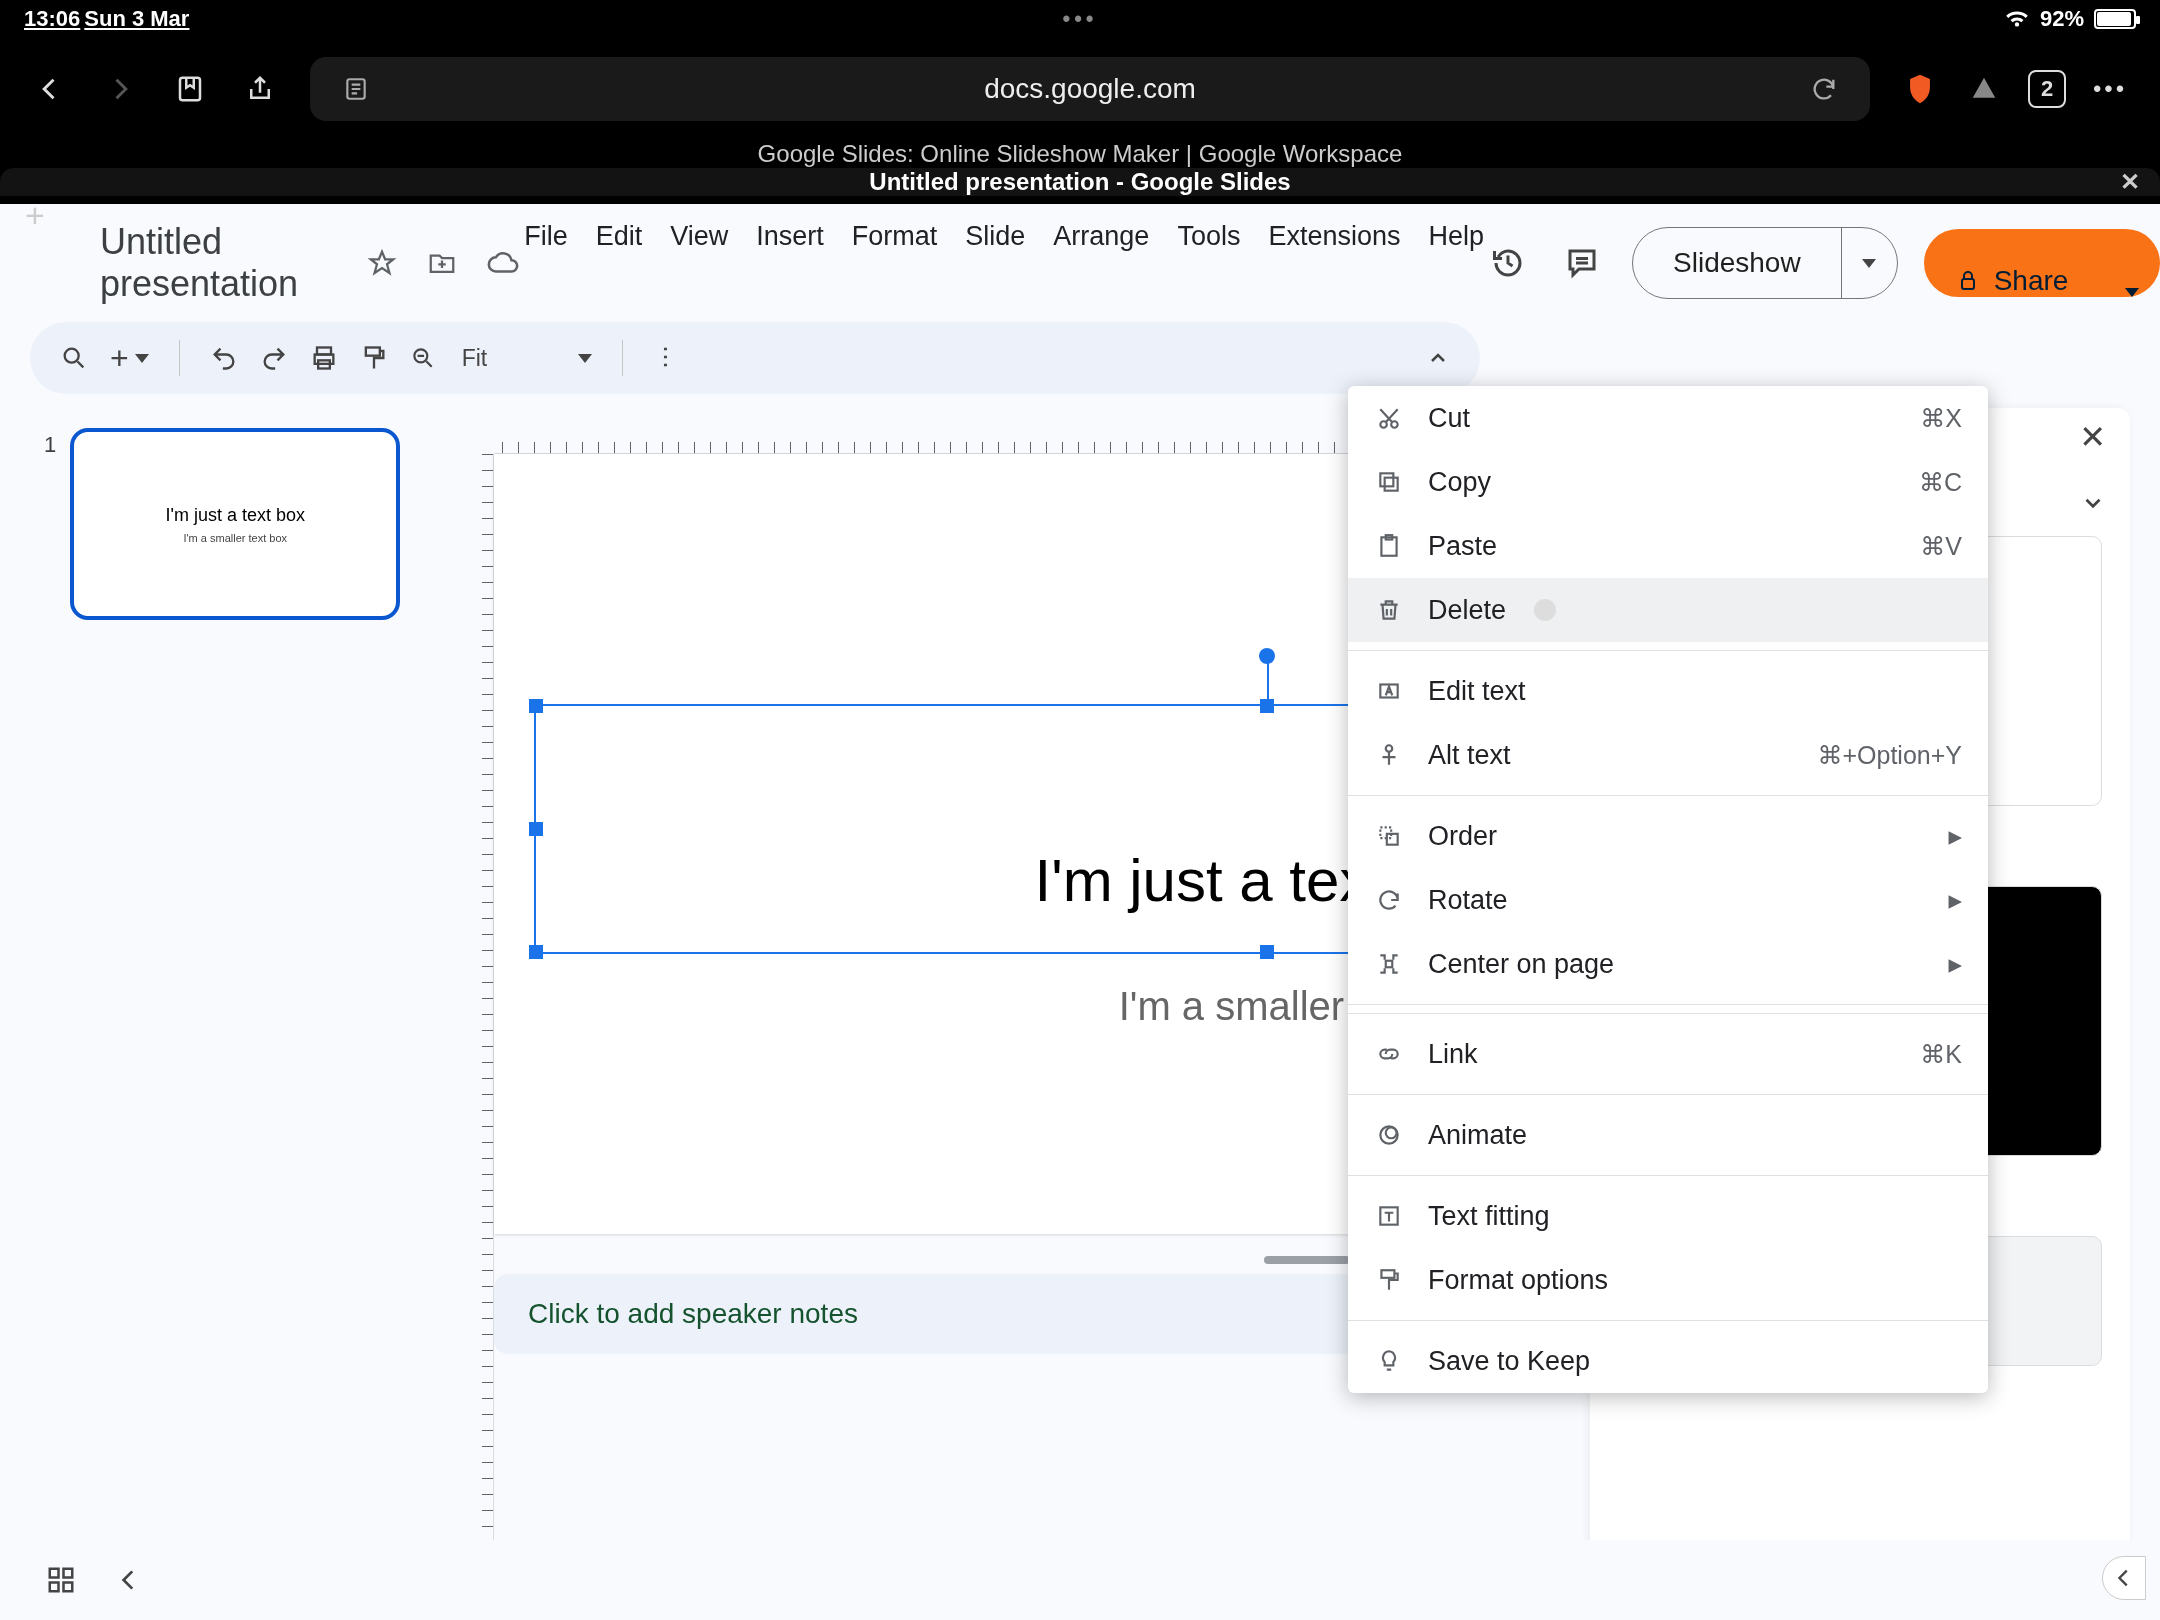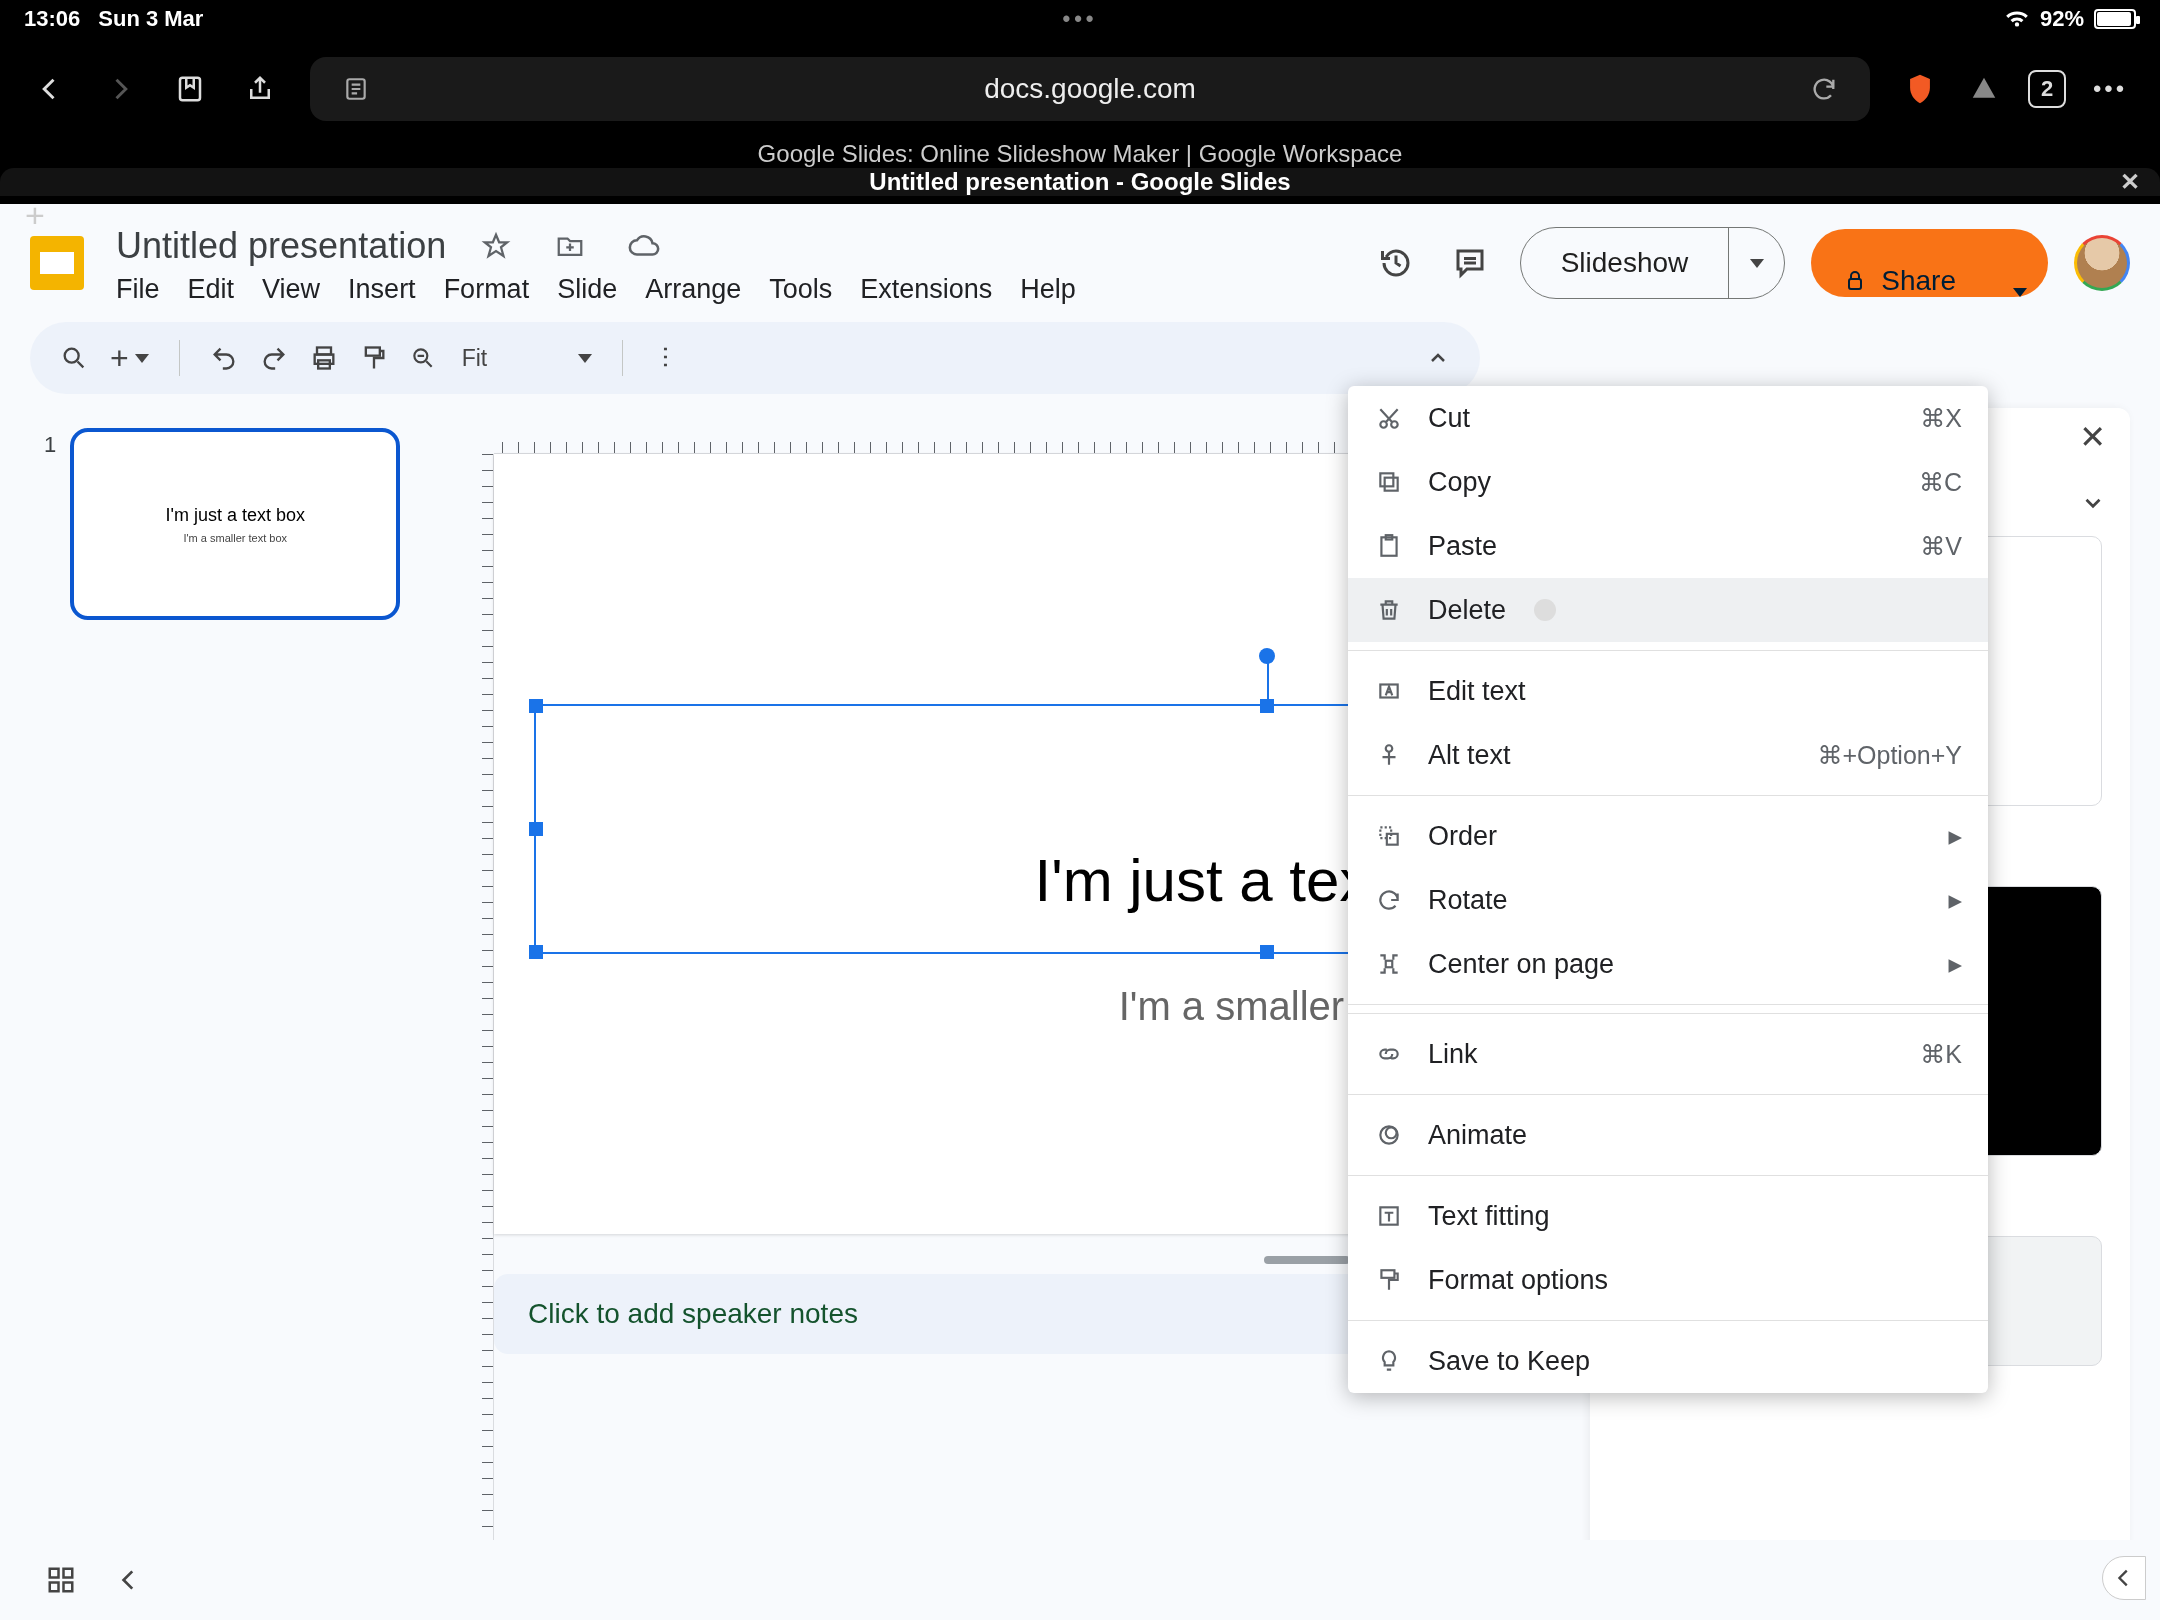--- a/index.html
+++ b/index.html
@@ -1,20 +1,20 @@
 <!DOCTYPE html>
 <html><head>
 <meta charset="utf-8">
 <style>
   * { box-sizing: border-box; margin: 0; padding: 0; font-family: Arial, 'Helvetica Neue', sans-serif; }
   body { width: 2160px; height: 1620px; background: #fff; overflow: hidden; }
 
   
   .statusbar { height: 38px; background: #000; color: #fff; display: flex; align-items: center; padding: 0 24px; font-size: 22px; font-weight: 600; }
-  .statusbar .left { flex: 1; display:flex; gap:18px; }
+  .statusbar .left { flex: 1; display:flex; gap:4px;text-decoration:underline; }
   .statusbar .center { flex:1; text-align:center; color:#888; letter-spacing: 4px; }
   .statusbar .right { flex:1; display:flex; justify-content:flex-end; align-items:center; gap:10px; }
   .wifi { width:26px; height:20px; }
   .battery-shell { width:42px; height:20px; border:2px solid #fff; border-radius:4px; position:relative; }
   .battery-shell::after { content:""; position:absolute; right:-6px; top:5px; width:4px; height:8px; background:#fff; border-radius:1px; }
   .battery-fill { position:absolute; left:1px; top:1px; bottom:1px; width:90%; background:#fff; border-radius:2px; }
 
   
   .browser-toolbar { height:102px; background:#000; display:flex; align-items:center; padding:0 30px; gap:30px; }
   .btool { color:#ddd; width:40px; height:40px; display:flex; align-items:center; justify-content:center; }
@@ -29,21 +29,21 @@
   .tabrow { height:64px; background:#000; display:flex; align-items:stretch; color:#ccc; font-size:24px;flex-direction:column; }
   .tabrow .tab { flex:1; display:flex; align-items:center; justify-content:center; position:relative; }
   .tabrow .tab.active { background:#131313; border-top-left-radius:14px; border-top-right-radius:14px; color:#fff; font-weight:600; }
   .tabrow .tab .close { position:absolute; right:20px; color:#ccc; font-size:24px; }
   .tabrow .plus { width:70px; display:flex; align-items:center; justify-content:center; font-size:34px; }
 
   
   .appheader { height:118px; background:#f8fafd; display:flex; align-items:center; padding:0 30px 0 30px; }
   .slides-logo { width:54px; height:54px; background:#f4b400; border-radius:4px; margin-right:32px; position:relative; }
   .slides-logo::after { content:""; position:absolute; left:10px; right:10px; top:16px; bottom:16px; background:#fff; }
-  .doc-title-wrap { display:flex; flex-direction:column; gap:4px; }
+  .doc-title-wrap { display:flex; flex-direction:row; gap:4px;margin-left:38px; }
   .doc-title-row { display:flex; align-items:center; gap:26px; }
   .doc-title { font-size:36px; color:#3c4043; }
   .menu-row { display:flex; gap:28px; font-size:27px; color:#202124; }
   .header-right { margin-left:auto; display:flex; align-items:center; gap:26px; }
   .icon-btn { width:48px; height:48px; display:flex; align-items:center; justify-content:center; color:#444; }
   .slideshow-btn { height:72px; border:1.5px solid #747775; border-radius:40px; display:flex; align-items:center; font-size:28px; color:#1f1f1f; }
   .slideshow-btn .lbl { padding:0 40px; }
   .slideshow-btn .caret { border-left:1.5px solid #747775; height:100%; width:56px; display:flex; align-items:center; justify-content:center; }
   .share-btn { height:68px; background:#f97316; border-radius:40px; display:flex; align-items:flex-end; font-size:28px; color:#001d35; }
   .share-btn .lbl { padding:0 36px 0 32px; display:flex; align-items:center; gap:14px; font-weight:500;}

